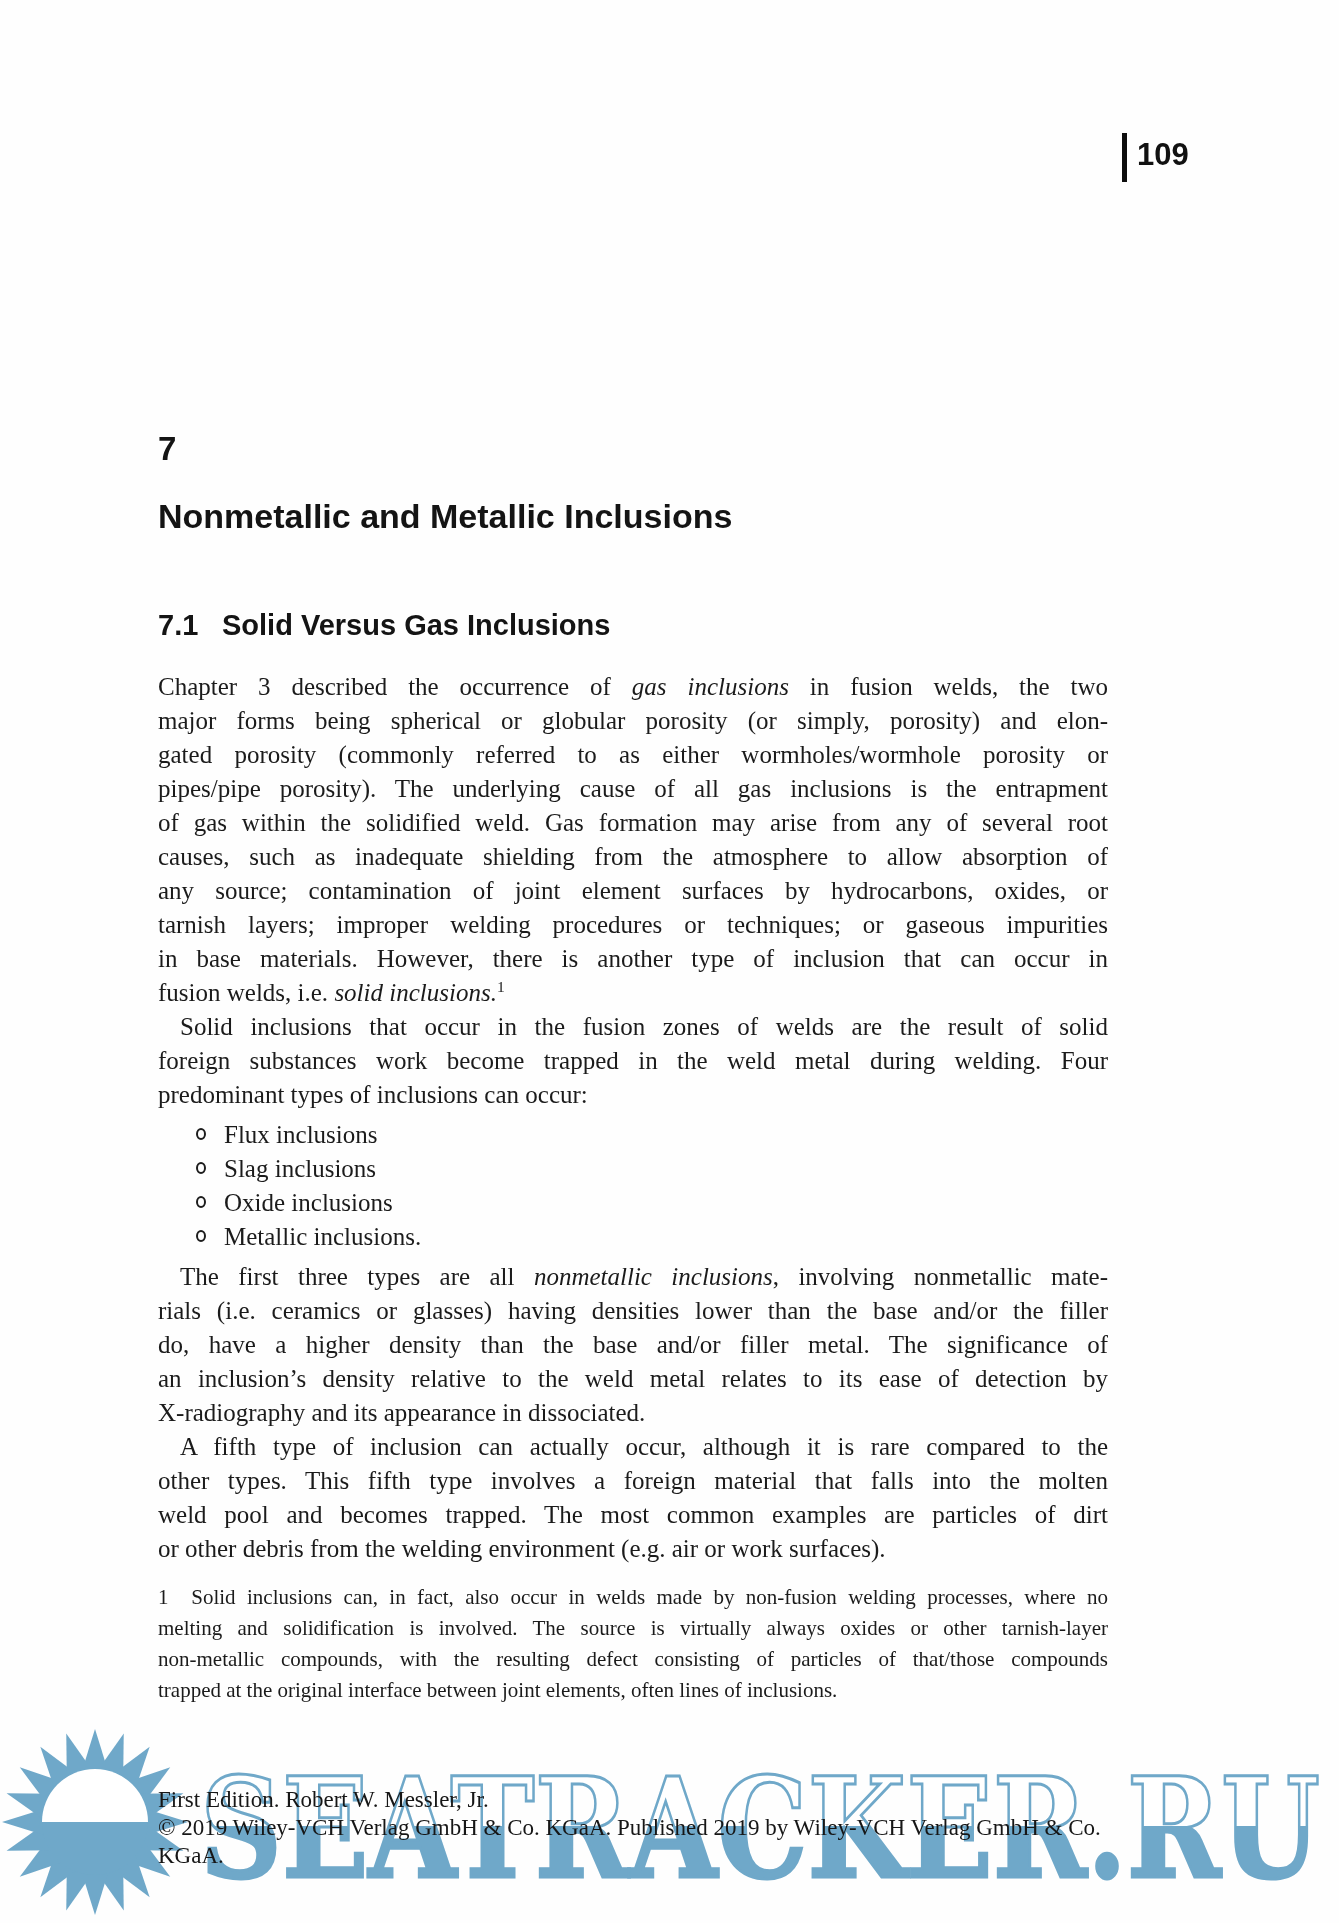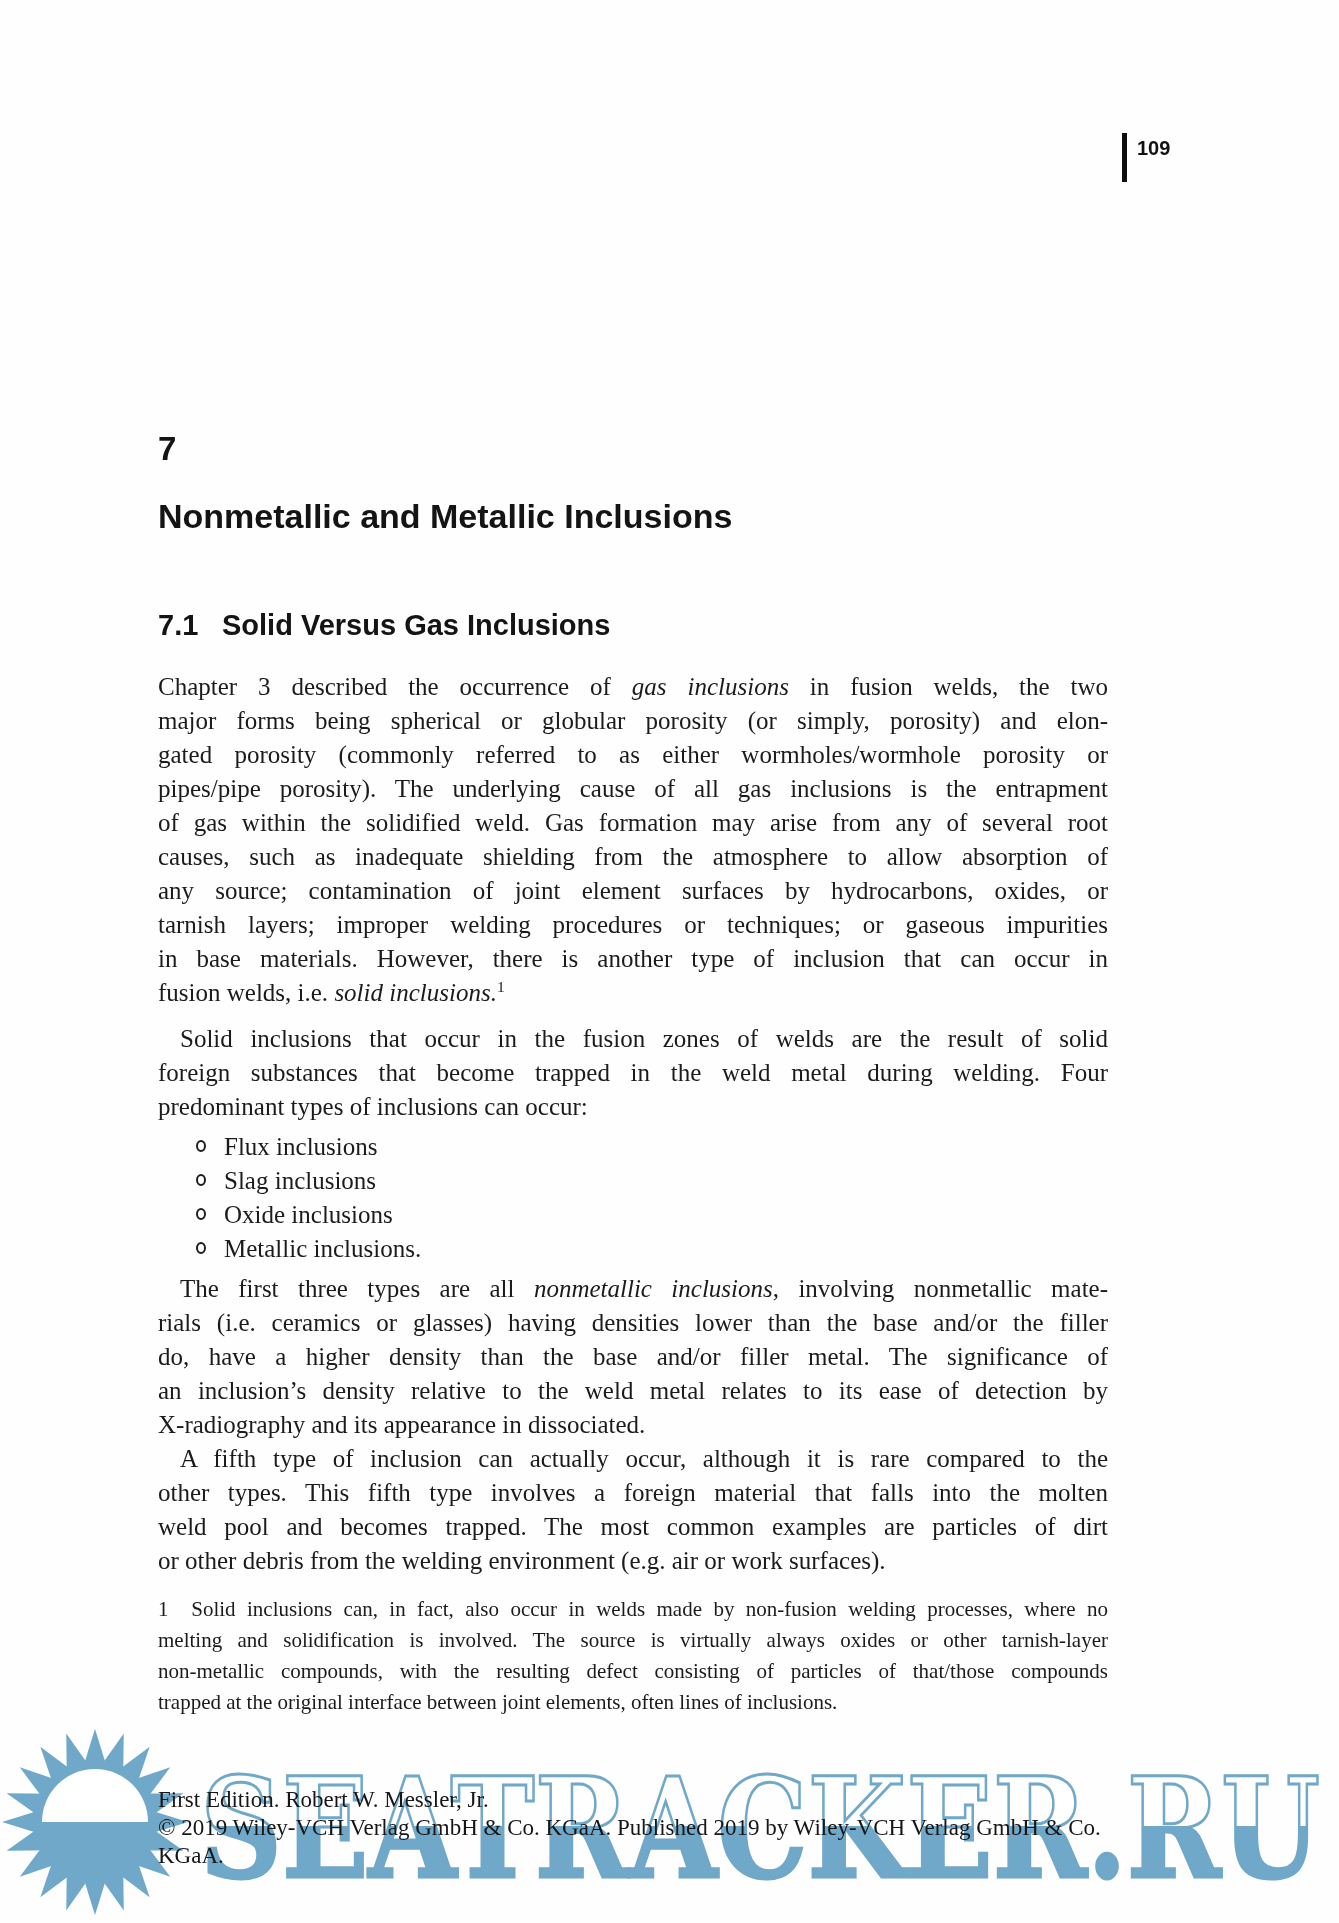--- a/index.html
+++ b/index.html
@@ -3,21 +3,21 @@
 <meta charset="utf-8">
 <style>
   html,body { margin:0; padding:0; }
   body { width:1339px; height:1923px; background:#ffffff; font-family:"Liberation Serif", serif; }
   #page { position:relative; width:1339px; height:1923px; background:#fefefe; overflow:hidden; }
 
   
   .pagenum-wrap { position:absolute; left:1122px; top:133px; z-index:3; }
   .pagenum-bar { position:absolute; left:0; top:0; width:5px; height:49px; background:#0d0d0d; }
   .pagenum { position:absolute; left:15px; top:4px; font-family:"Liberation Sans", sans-serif;
-             font-weight:bold; font-size:20px; color:#111; white-space:nowrap; }
+             font-weight:bold; font-size:31px; color:#111; white-space:nowrap; }
 
   
   .content { position:absolute; left:158px; top:430px; width:950px; color:#1b1b1b; z-index:2; }
   .ch-num   { font-family:"Liberation Sans", sans-serif; font-weight:bold; font-size:33px; line-height:38px; color:#141414; }
   .ch-title { margin-top:28px; font-family:"Liberation Sans", sans-serif; font-weight:bold; font-size:34px; line-height:40px; color:#141414; }
   .sec-row  { margin-top:70px; font-family:"Liberation Sans", sans-serif; font-weight:bold; font-size:29px; line-height:38px; color:#141414; }
   .sec-num  { display:inline-block; width:64px; }
 
   .bodytext { margin-top:26px; font-size:25px; line-height:34px; }
   .pline { text-align:justify; text-align-last:justify; max-height:34px; overflow:hidden; }
@@ -100,23 +100,23 @@
         <div class="pline"><span>major forms being spherical or globular porosity (or simply, porosity) and elon-</span></div>
         <div class="pline"><span>gated porosity (commonly referred to as either wormholes/wormhole porosity or</span></div>
         <div class="pline"><span>pipes/pipe porosity). The underlying cause of all gas inclusions is the entrapment</span></div>
         <div class="pline"><span>of gas within the solidified weld. Gas formation may arise from any of several root</span></div>
         <div class="pline"><span>causes, such as inadequate shielding from the atmosphere to allow absorption of</span></div>
         <div class="pline"><span>any source; contamination of joint element surfaces by hydrocarbons, oxides, or</span></div>
         <div class="pline"><span>tarnish layers; improper welding procedures or techniques; or gaseous impurities</span></div>
         <div class="pline"><span>in base materials. However, there is another type of inclusion that can occur in</span></div>
         <div class="pline last"><span>fusion welds, i.e. </span><span class="it">solid inclusions.</span><sup>1</sup></div>
       </div>
-    <div class="bodytext" style="margin-top:12px">
+    <div class="bodytext" style="margin-top:0">
         <div class="pline indent"><span>Solid inclusions that occur in the fusion zones of welds are the result of solid</span></div>
-        <div class="pline"><span>foreign substances that become trapped in the weld metal during welding. Four</span></div>
+        <div class="pline"><span>foreign substances work become trapped in the weld metal during welding. Four</span></div>
         <div class="pline last"><span>predominant types of inclusions can occur:</span></div>
       </div>
 
     <ul class="bullets bodytext" style="margin-top:6px">
         <li><span class="ring"></span><span>Flux inclusions</span></li>
         <li><span class="ring"></span><span>Slag inclusions</span></li>
         <li><span class="ring"></span><span>Oxide inclusions</span></li>
         <li><span class="ring"></span><span>Metallic inclusions.</span></li>
       </ul>
 

